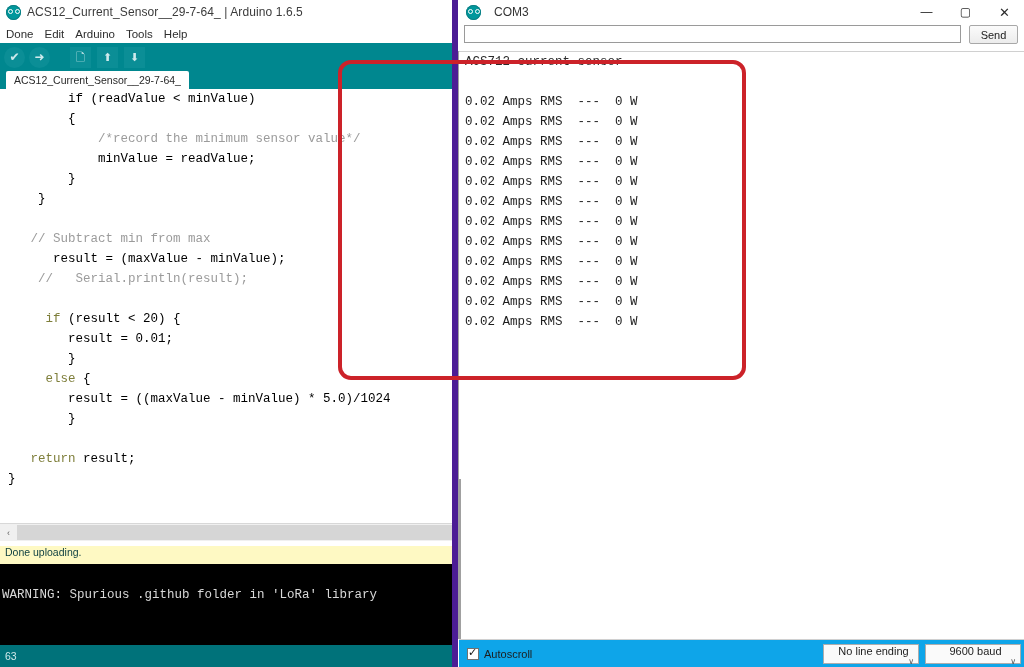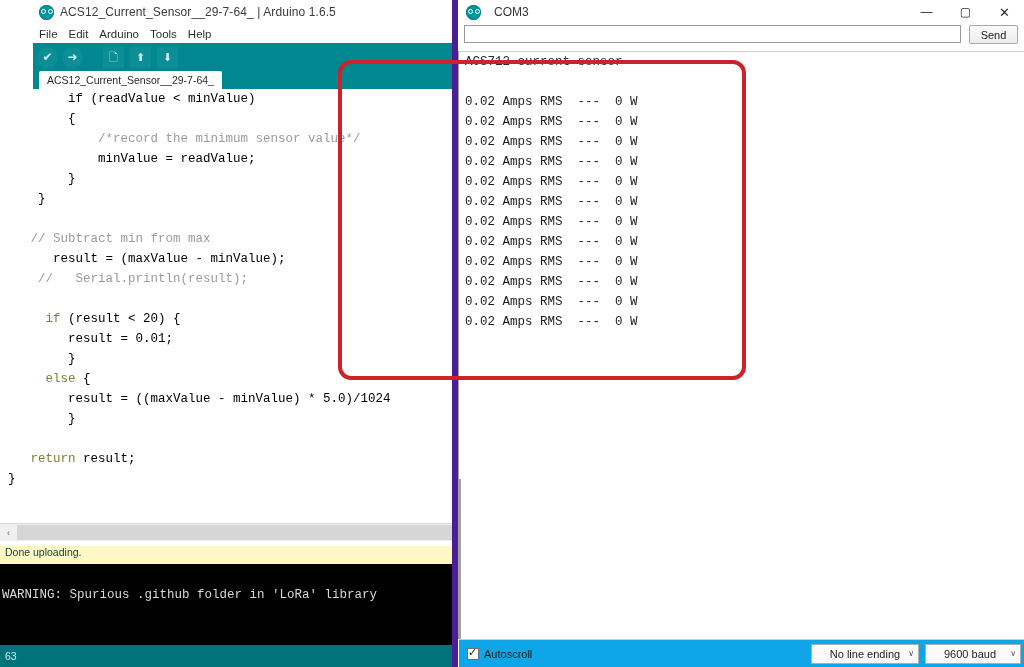--- a/index.html
+++ b/index.html
@@ -7,21 +7,21 @@
     width: 1024px; height: 667px;
     overflow: hidden;
     background: #ffffff;
     font-family: "Liberation Sans", sans-serif;
   }
   #root { position: relative; width: 1024px; height: 667px; }
 
   
   #ide {
     position: absolute; left: 0; top: 0; width: 452px; height: 667px;
-    background: #ffffff; overflow: hidden; padding-left: 33px;
+    background: #ffffff; overflow: hidden;
   }
   .ide-titlebar {
     height: 24px; background: #ffffff;
     display: flex; align-items: center; padding-left: 6px;
     font-size: 12px; color: #3b3b3b;
   }
   .ard-logo {
     width: 15px; height: 15px; border-radius: 50%;
     background: #00979c; margin-right: 6px; position: relative;
     box-shadow: inset 0 0 0 1px #0b7f84;
@@ -184,22 +184,23 @@
   }
   .sm-checkbox::after {
     content: "✓"; position: absolute; left: 0px; top: -3px;
     font-size: 11px; color: #111; line-height: 13px;
   }
   .sm-selects { margin-left: auto; display: flex; gap: 6px; }
   .sm-select {
     height: 20px; box-sizing: border-box;
     background: #fafafa; border: 1px solid #adadad;
     font-size: 11px; color: #1d1d1d;
-    display: flex; align-items: center; padding: 0 4px 0 18px;
+    display: flex; align-items: center; padding: 0 4px 0 9px;
     min-width: 96px;
+    flex-direction: column;
   }
   .sm-select .caret { margin-left: auto; font-size: 8px; color: #555; padding-left: 8px; }
 
   
   #redbox {
     position: absolute; left: 338px; top: 60px;
     width: 408px; height: 320px;
     border: 4px solid #cc2229; border-radius: 13px;
     box-sizing: border-box;
     pointer-events: none;
@@ -211,21 +212,21 @@
 <div id="root">
 
   <div id="ide">
 
     <div class="ide-titlebar">
       <span class="ard-logo"></span>
       <span class="ide-title-text">ACS12_Current_Sensor__29-7-64_ | Arduino 1.6.5</span>
     </div>
 
     <div class="menubar">
-      <span class="mi">File</span>
+      <span class="mi">Done</span>
       <span class="mi">Edit</span>
       <span class="mi">Arduino</span>
       <span class="mi">Tools</span>
       <span class="mi">Help</span>
     </div>
 
     <div class="toolbar">
       <div class="tb-round">
         <span>✔</span>
       </div>

